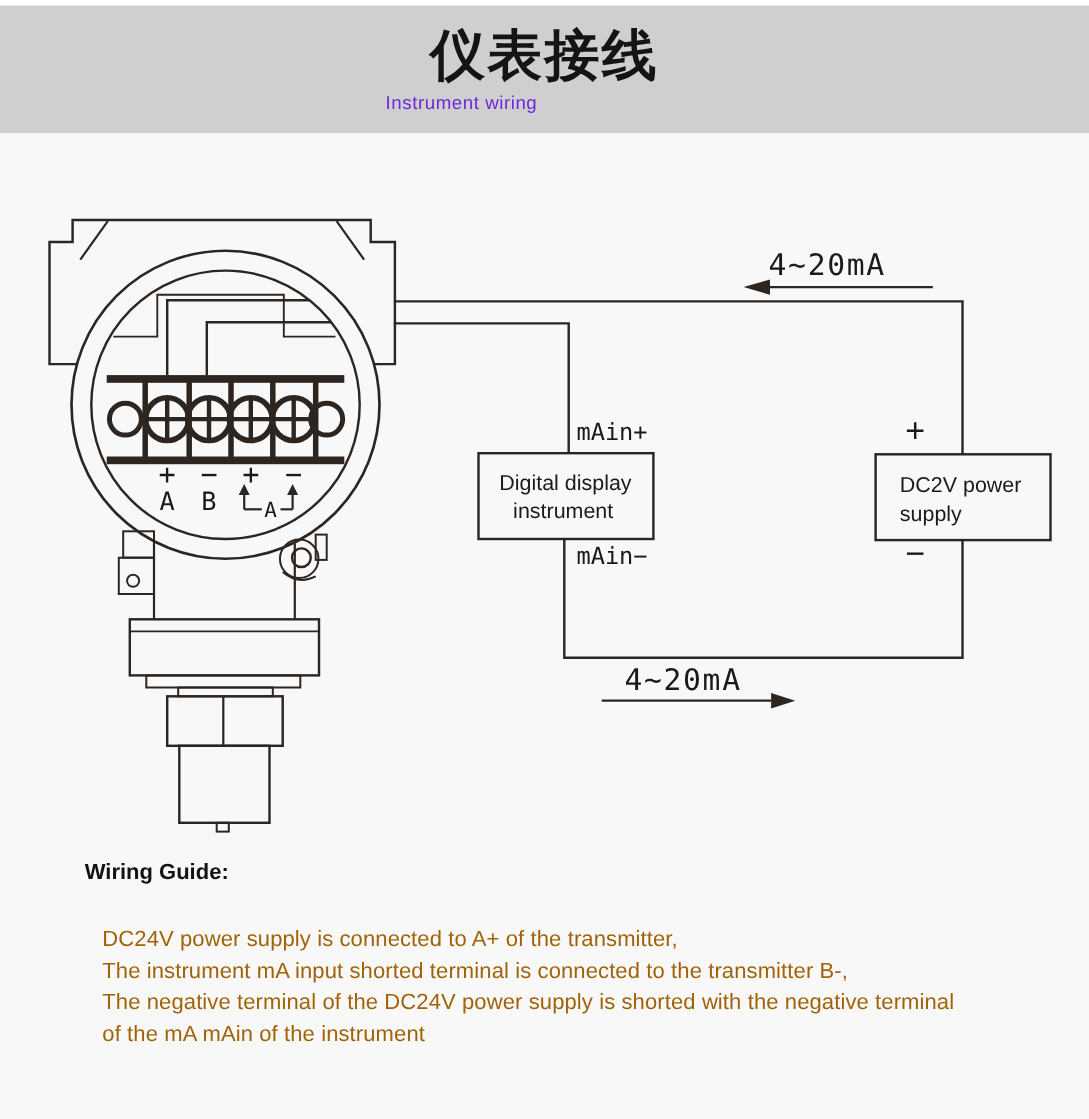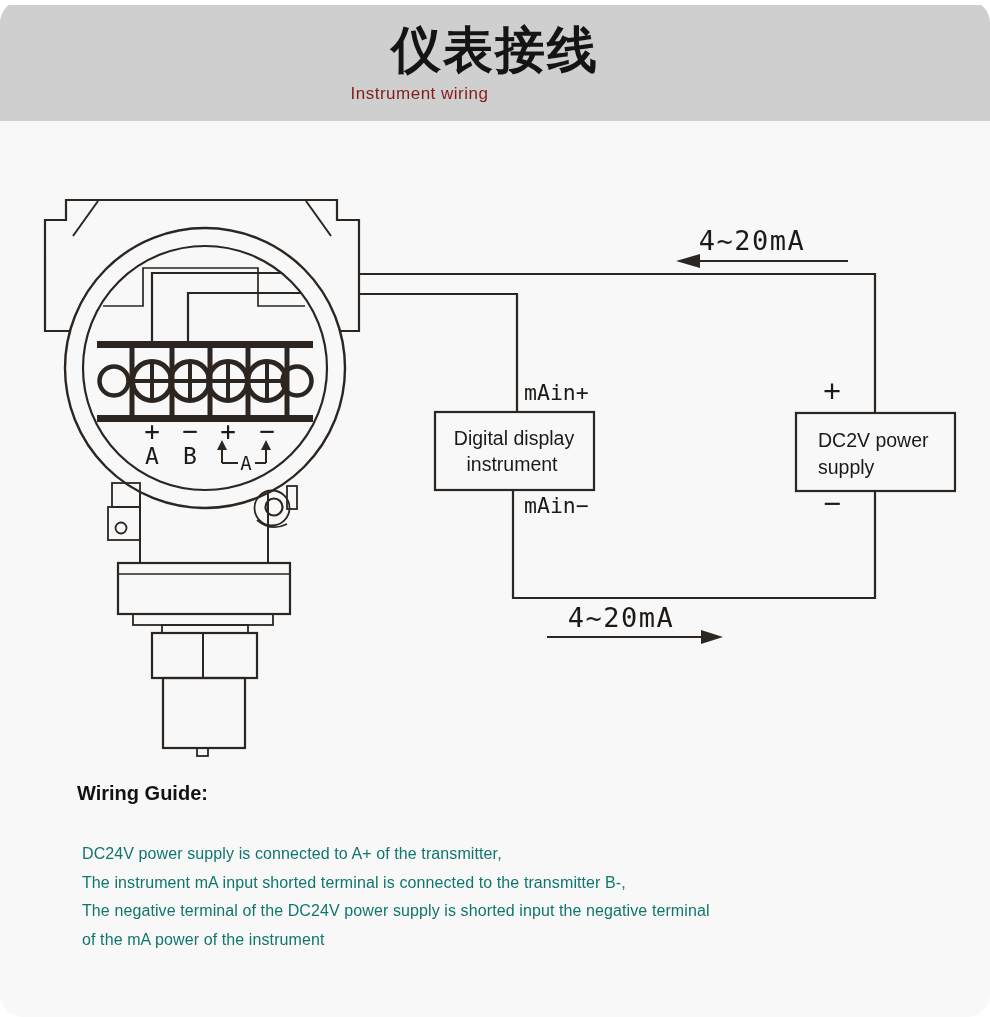--- a/index.html
+++ b/index.html
@@ -1,31 +1,31 @@
 <!DOCTYPE html>
 <html><head>
 <meta charset="utf-8">
 <style>
   html,body{margin:0;padding:0;}
   body{background:#ffffff;font-family:"Liberation Sans", sans-serif;}
-  .page{position:relative;width:990px;height:1017px;background:#f8f8f8;overflow:hidden;margin:0 auto;border-radius:23px;}
+  .page{position:relative;width:990px;height:1017px;background:#f8f8f8;overflow:hidden;margin:0 auto;}
   .top-strip{position:absolute;left:0;top:0;width:990px;height:5px;background:#ffffff;}
   .header-band{position:absolute;left:0;top:5px;width:990px;height:116px;background:#d0cfd0;text-align:center;}
   .title-zh{position:absolute;left:0;top:23px;width:990px;text-align:center;
     font-size:50px;font-weight:700;color:#141414;letter-spacing:2px;
     font-family:"Liberation Sans", sans-serif;line-height:1.1;}
   .subtitle{position:absolute;left:0;top:84px;width:839px;text-align:center;
-    font-size:17px;color:#7f1d1d;letter-spacing:0.5px;}
+    font-size:17px;color:#6d28d9;letter-spacing:0.5px;}
   svg.diagram{position:absolute;left:0;top:0;}
   svg text{fill:#1c1916;}
   .mono{font-family:"DejaVu Sans Mono", monospace;}
   .sans{font-family:"Liberation Sans", sans-serif;}
   .guide{position:absolute;left:77px;top:782px;color:#121212;}
   .guide-title{font-size:20px;color:#121212;font-weight:bold;}
-  .guide-lines{position:absolute;left:82px;top:840px;font-size:16px;line-height:28.6px;color:#0f766e;letter-spacing:0.1px;}
+  .guide-lines{position:absolute;left:93px;top:840px;font-size:20px;line-height:28.6px;color:#a16207;letter-spacing:0.1px;}
   .guide-lines span{display:block;white-space:nowrap;}
 </style>
 </head>
 <body>
 
 <div class="page">
   <div class="top-strip"></div>
   <div class="header-band"></div>
   <div class="title-zh">仪表接线</div>
   <div class="subtitle">Instrument wiring</div>
@@ -147,16 +147,16 @@
       <text class="sans" font-size="31" text-anchor="middle" x="832" y="514">−</text>
     </g>
   </svg>
 
   <div class="guide">
     <span class="guide-title">Wiring Guide:</span>
   </div>
   <div class="guide-lines">
     <span>DC24V power supply is connected to A+ of the transmitter,</span>
     <span>The instrument mA input shorted terminal is connected to the transmitter B-,</span>
-    <span>The negative terminal of the DC24V power supply is shorted input the negative terminal</span>
-    <span>of the mA power of the instrument</span>
+    <span>The negative terminal of the DC24V power supply is shorted with the negative terminal</span>
+    <span>of the mA mAin of the instrument</span>
   </div>
 </div>
 
 </body></html>

